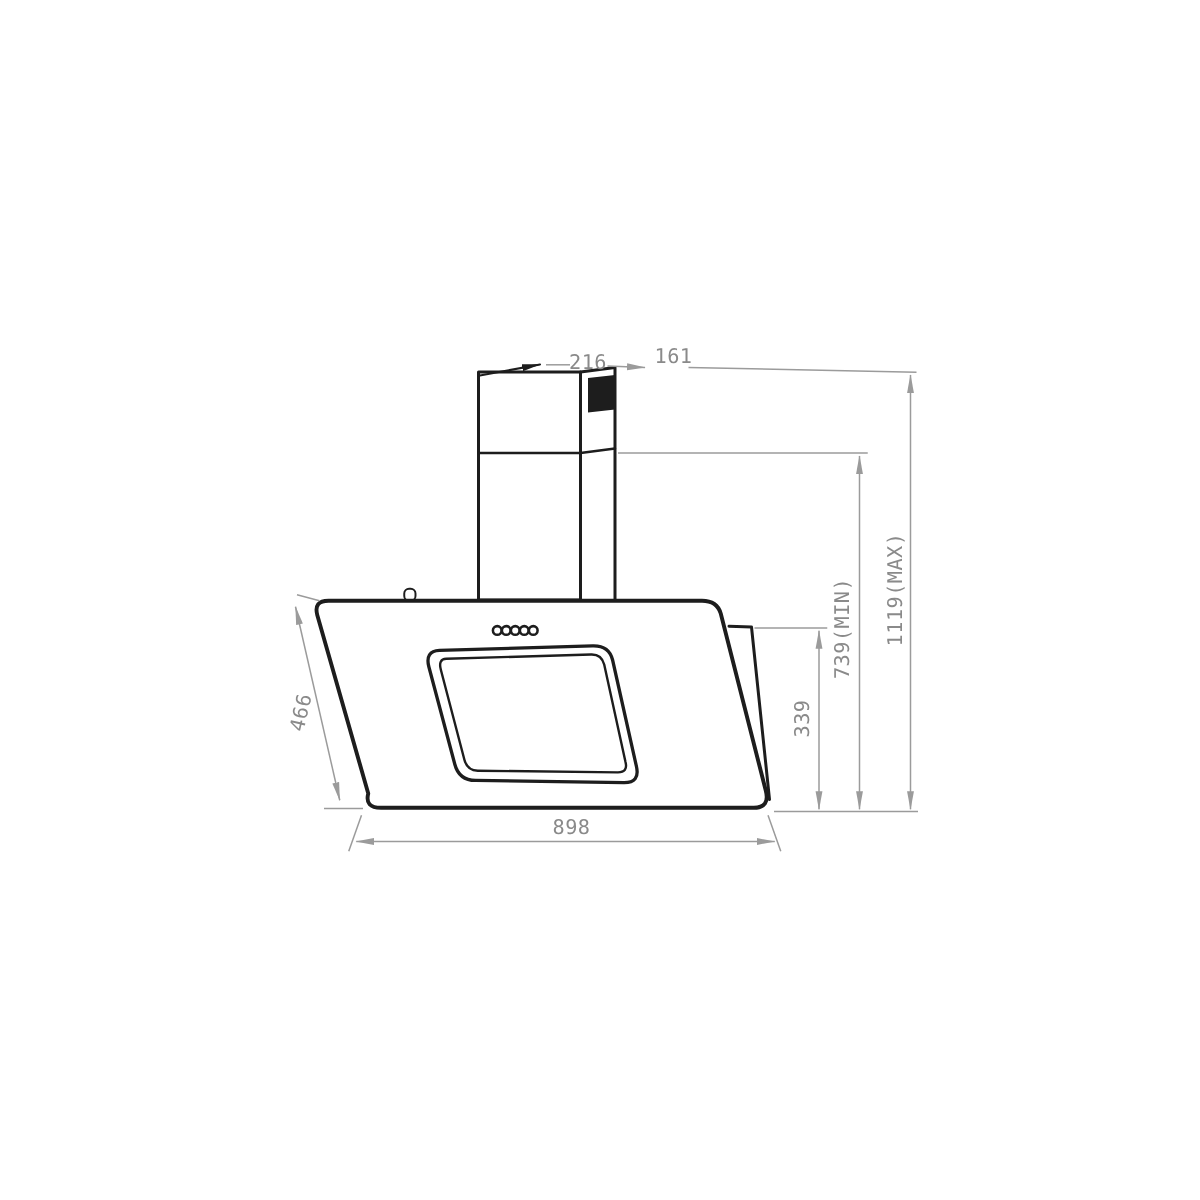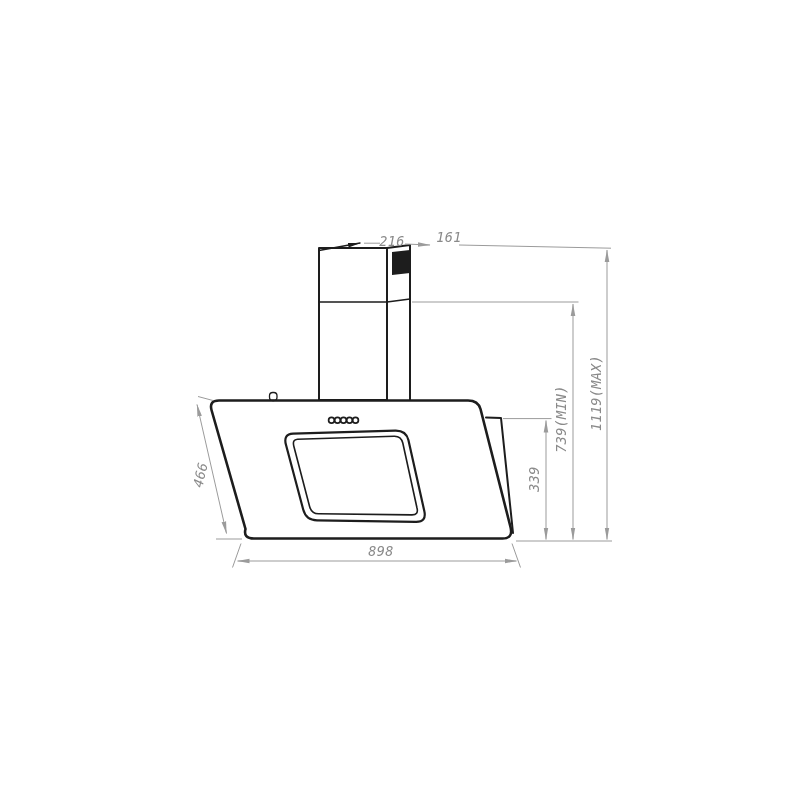--- a/index.html
+++ b/index.html
@@ -9,21 +9,20 @@
     width: 800px;
     height: 800px;
     overflow: hidden;
     font-family: "DejaVu Sans Mono", "Liberation Mono", monospace;
   }
   .canvas {
     position: relative;
     width: 636px;
     height: 800px;
     background: var(--bg, #ffffff);
-    font-style: italic;
   }
   svg { display: block; }
   .obj   { stroke: var(--object-line, #1d1d1d); fill: none; stroke-linecap: round; stroke-linejoin: round; }
   .dim   { stroke: var(--dim-line, #9b9b9b);   fill: none; stroke-width: 1; stroke-linecap: butt; }
   .dimtext {
     fill: var(--dim-text, #8a8a8a);
     font-family: "DejaVu Sans Mono", "Liberation Mono", monospace;
     font-size: 13.5px;
     letter-spacing: 0.3px;
   }

